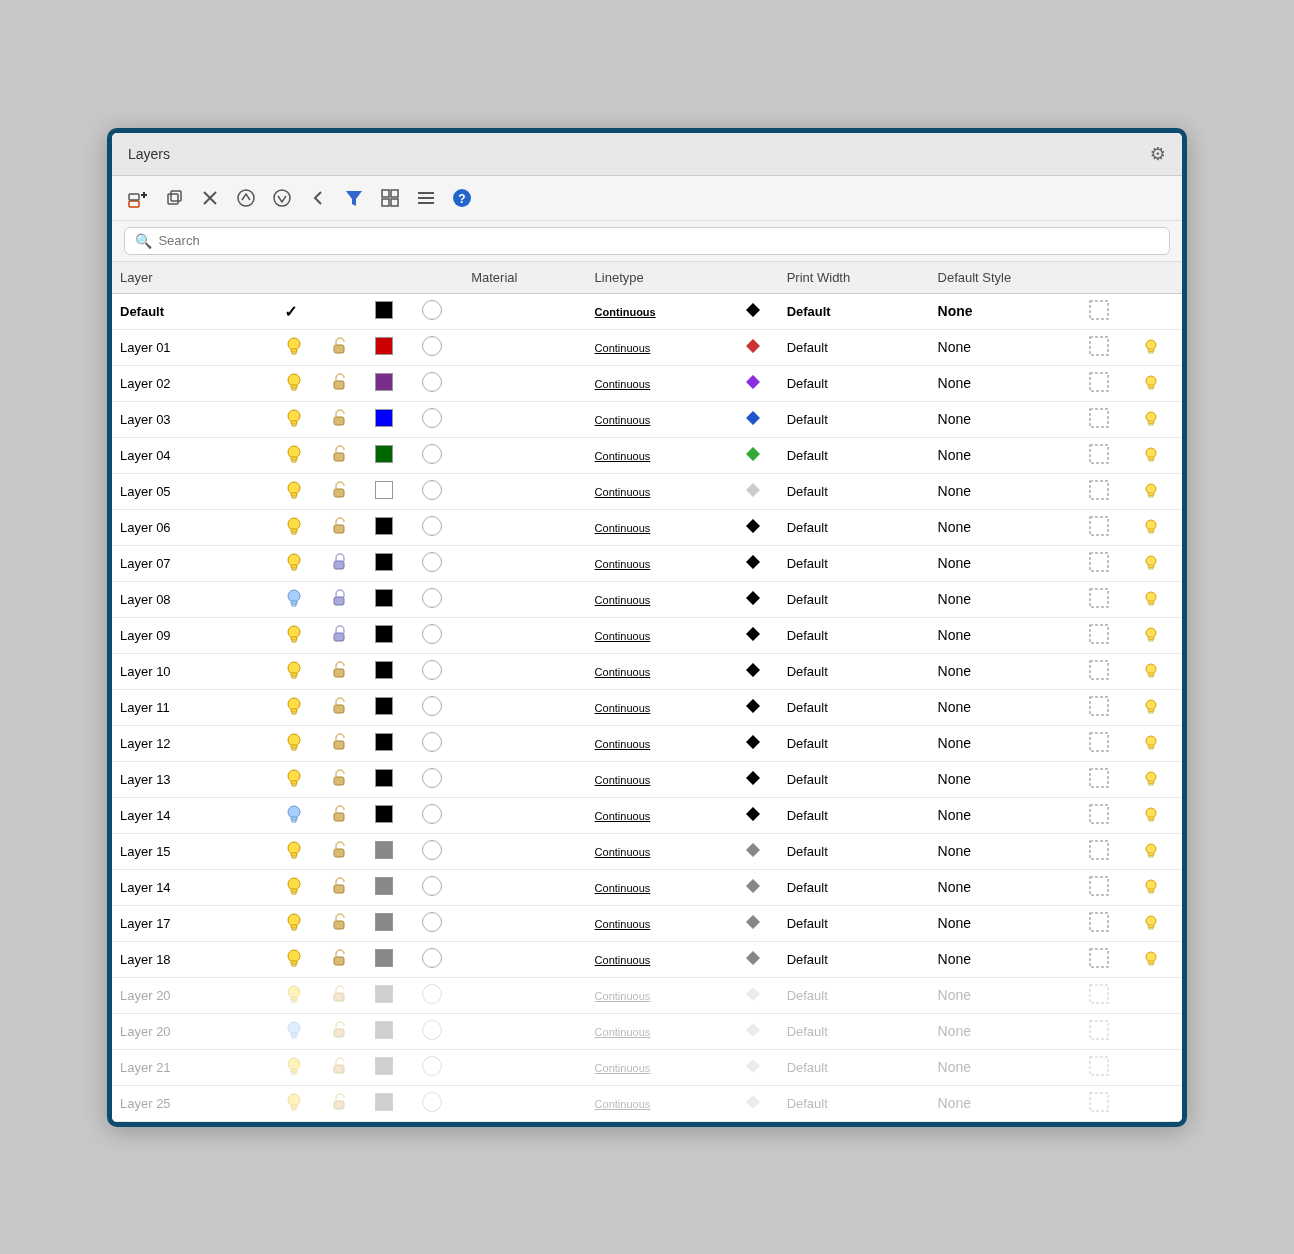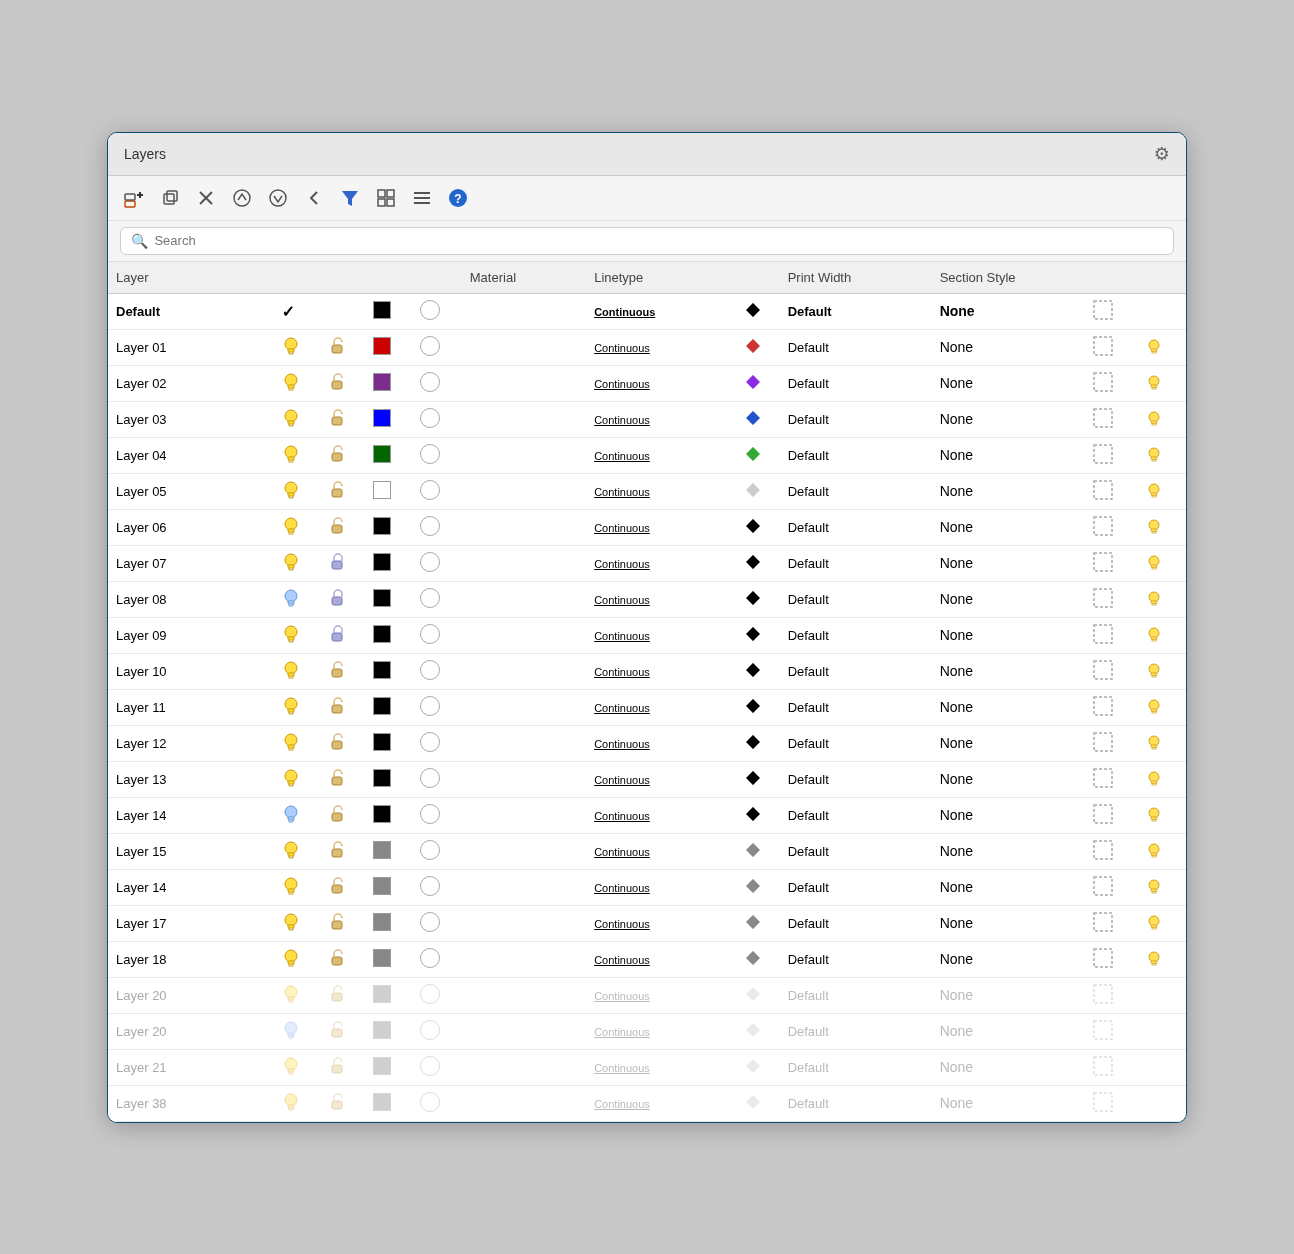--- a/index.html
+++ b/index.html
@@ -9,21 +9,21 @@
       font-size: 13px;
       display: flex;
       justify-content: center;
       align-items: center;
       min-height: 100vh;
     }
     .window {
       width: 1080px;
       background: #f0f0f0;
       border-radius: 10px;
-      border: 1px solid #0c4a6e;
+      border: 5px solid #0c4a6e;
       box-shadow: 0 4px 24px rgba(0,0,0,0.25);
       overflow: hidden;
     }
     .title-bar {
       background: #e8e8e8;
       padding: 10px 16px;
       display: flex;
       align-items: center;
       justify-content: space-between;
       border-bottom: 1px solid #ccc;
@@ -238,21 +238,21 @@
         <tr>
           <th style="width:120px">Layer</th>
           <th style="width:20px"></th>
           <th style="width:20px"></th>
           <th style="width:24px"></th>
           <th style="width:24px"></th>
           <th style="width:90px">Material</th>
           <th style="width:110px">Linetype</th>
           <th style="width:24px"></th>
           <th style="width:110px">Print Width</th>
-          <th style="width:110px">Section Style</th>
+          <th style="width:110px">Default Style</th>
           <th style="width:30px"></th>
           <th style="width:30px"></th>
         </tr>
       </thead>
       <tbody id="layers-tbody">
 
         <tr>
           <td><span class="layer-name bold">Default</span></td>
           <td><span style="font-size:16px;font-weight:bold;">✓</span></td>
           <td></td>
@@ -1073,21 +1073,21 @@
     <td>
       <svg width="22" height="22" viewBox="0 0 22 22" style="opacity:0.4">
         <rect x="2" y="2" width="18" height="18" fill="none" stroke="#aaa" stroke-width="1.5" stroke-dasharray="3,2"></rect>
       </svg>
     </td>
     <td>
       
     </td>
   </tr>
           <tr>
-    <td><span class="layer-name faded">Layer 38</span></td>
+    <td><span class="layer-name faded">Layer 25</span></td>
     <td><svg width="18" height="20" viewBox="0 0 18 20" style="opacity:0.35">
       <ellipse cx="9" cy="8" rx="6" ry="6" fill="#ffdd44" stroke="#cc9900" stroke-width="1"></ellipse>
       <rect x="6" y="13" width="6" height="3" rx="1" fill="#ffdd44" stroke="#cc9900" stroke-width="1"></rect>
       <line x1="7" y1="16" x2="7" y2="18" stroke="#cc9900" stroke-width="1"></line>
       <line x1="11" y1="16" x2="11" y2="18" stroke="#cc9900" stroke-width="1"></line>
       <line x1="7" y1="18" x2="11" y2="18" stroke="#cc9900" stroke-width="1"></line>
     </svg></td>
     <td><svg width="16" height="18" viewBox="0 0 16 18" style="opacity:0.35">
     <rect x="3" y="8" width="10" height="8" rx="2" fill="#ddbb77" stroke="#aa8833" stroke-width="1"></rect>
     <path d="M5,8 V5 a4,4 0 0,1 8,0" fill="none" stroke="#ddbb77" stroke-width="1.5"></path>

